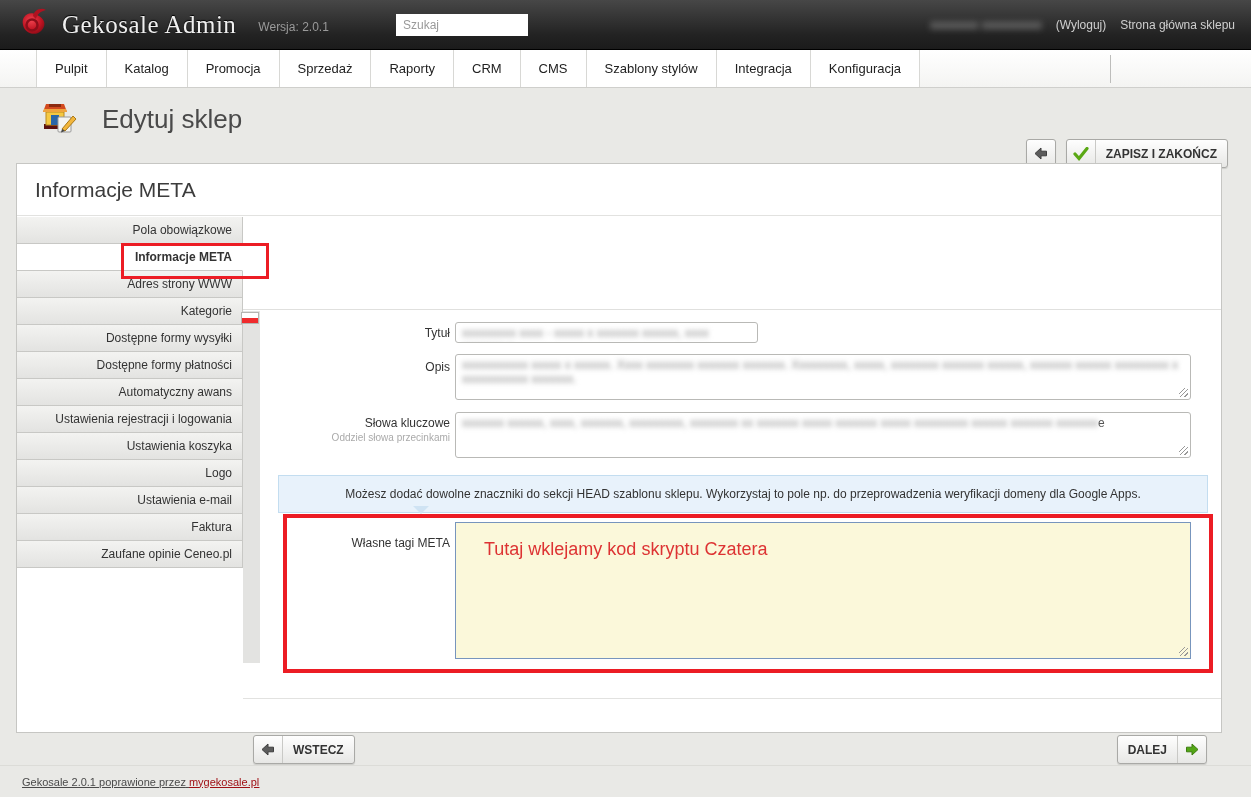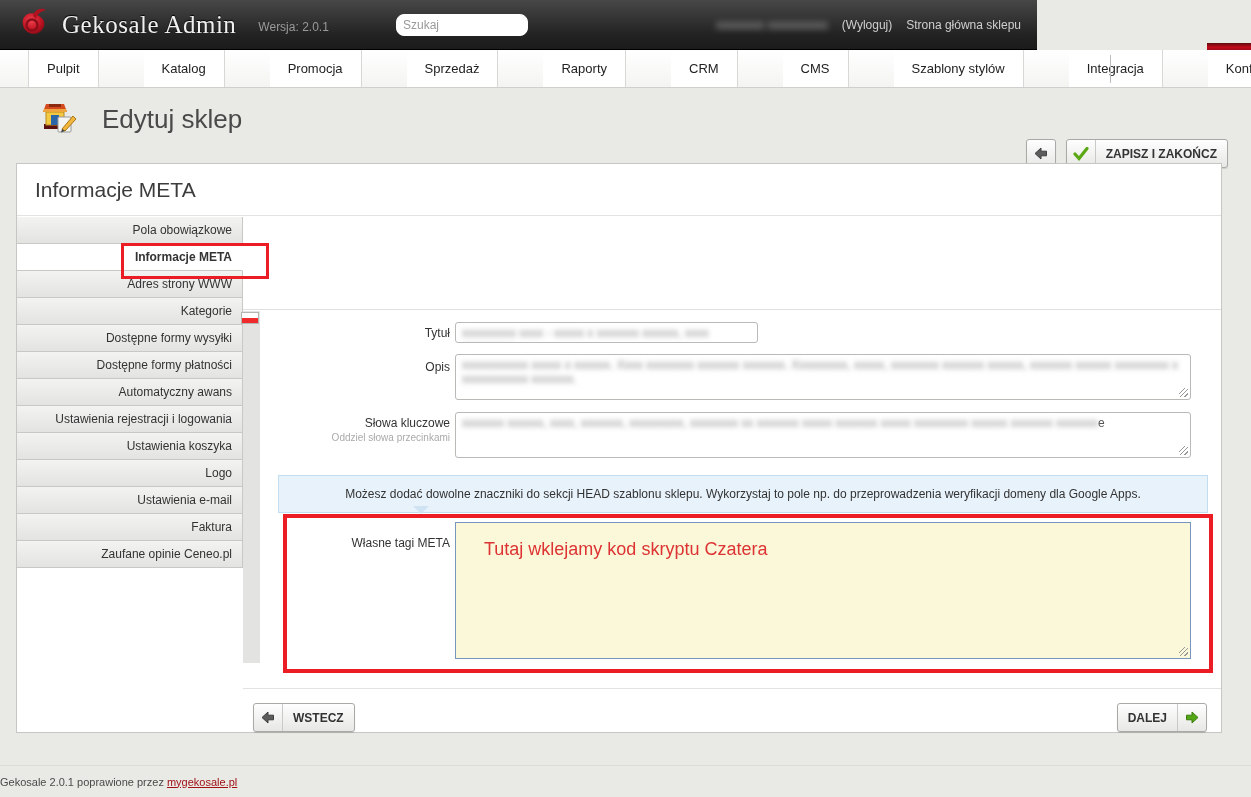--- a/index.html
+++ b/index.html
@@ -6,52 +6,52 @@
   html,body { width:1251px; height:797px; }
   body {
     font-family:"Liberation Sans", sans-serif;
     background:#e9e9e6;
     position:relative;
     overflow:hidden;
     color:#333;
   }
   
   .topbar {
-    position:absolute; left:0; top:0; width:1037px; height:50px;
+    position:absolute; left:0; top:0; width:1251px; height:50px;
     background:linear-gradient(#474747,#232323 70%,#1b1b1b);
     border-bottom:1px solid #000;
     display:flex; align-items:center; z-index:20;
   }
   .logo-wrap { margin-left:16px; display:flex; align-items:center; }
   .logo-title {
     font-family:"Liberation Serif", serif;
     font-size:25px; color:#f0f0f0; margin-left:10px; letter-spacing:0.5px;
     text-shadow:0 -1px 1px #000;
   }
   .version { color:#9a9a9a; font-size:12px; margin-left:22px; margin-top:4px; }
   .search-input {
     position:absolute; left:396px; top:14px; width:132px; height:22px;
-    border:1px solid #fff; border-radius:8px; background:#fff;
+    border:1px solid #fff; border-radius:0; background:#fff;
     font-size:12px; padding:0 6px; color:#1d4ed8; outline:none;
     font-family:"Liberation Sans", sans-serif;
   }
   .search-input::placeholder { color:#999; }
   .topbar-right {
     position:absolute; right:16px; top:0; height:50px;
     display:flex; align-items:center; gap:14px; font-size:12px; color:#cccccc;
   }
   .redacted-user { filter:blur(3px); color:#b5b5b5; }
   .top-link { color:#cfcfcf; text-decoration:none; cursor:pointer; }
   
   .tabbar {
     position:absolute; left:0; top:50px; width:1251px; height:38px;
     background:linear-gradient(#ffffff,#f4f4f2);
     border-bottom:1px solid #cfcfcc;
   }
-  .tabs { display:flex; margin-left:28px; height:100%;gap:45px; }
+  .tabs { display:flex; margin-left:36px; height:100%; }
   .tab {
     position:relative; padding:0 18px; line-height:37px; font-size:13px;
     color:#222; background:#fff; border-right:1px solid #d8d8d5; cursor:pointer;
     white-space:nowrap;
   }
   .tab:first-child { border-left:1px solid #d8d8d5; }
   .tab.active::before {
     content:""; position:absolute; left:-1px; top:-7px; height:7px;
     width:calc(100% + 2px);
     background:linear-gradient(#5d0b10,#c40a1c 60%,#a00916);
@@ -148,30 +148,30 @@
     position:absolute; left:212px; top:212px; width:736px; height:137px;
     background:#fbf8da; border:1px solid #7795bd; font-size:18px; color:#d33;
     padding:16px 0 0 28px;
   }
   .annotation-box-meta {
     position:absolute; left:40px; top:204px; width:930px; height:159px;
     border:4px solid #ec1c24; z-index:6; pointer-events:none;
   }
   
   .panel-footer {
-    position:absolute; left:226px; right:0; bottom:0; height:44px;
+    position:absolute; left:226px; right:0; bottom:0; height:34px;
     border-top:1px solid #e2e2e0;
-    display:flex; align-items:flex-end; justify-content:space-between;
+    display:flex; align-items:flex-start; justify-content:space-between;
     padding:0 14px 0 10px;
   }
   
   .page-footer {
     position:absolute; left:0; bottom:0; width:1251px; height:32px;
     border-top:1px solid #dcdcd8;
-    font-size:11px; color:#4a4a4a; display:flex; align-items:center; 
+    font-size:11px; color:#4a4a4a; display:flex; align-items:center; padding-left:22px;text-decoration:underline;
   }
   .page-footer a { color:#a01015; }
 </style>
 </head>
 <body>
 
 <div class="topbar">
   <div class="logo-wrap">
     <span>
       <svg width="36" height="34" viewBox="0 0 36 34">

